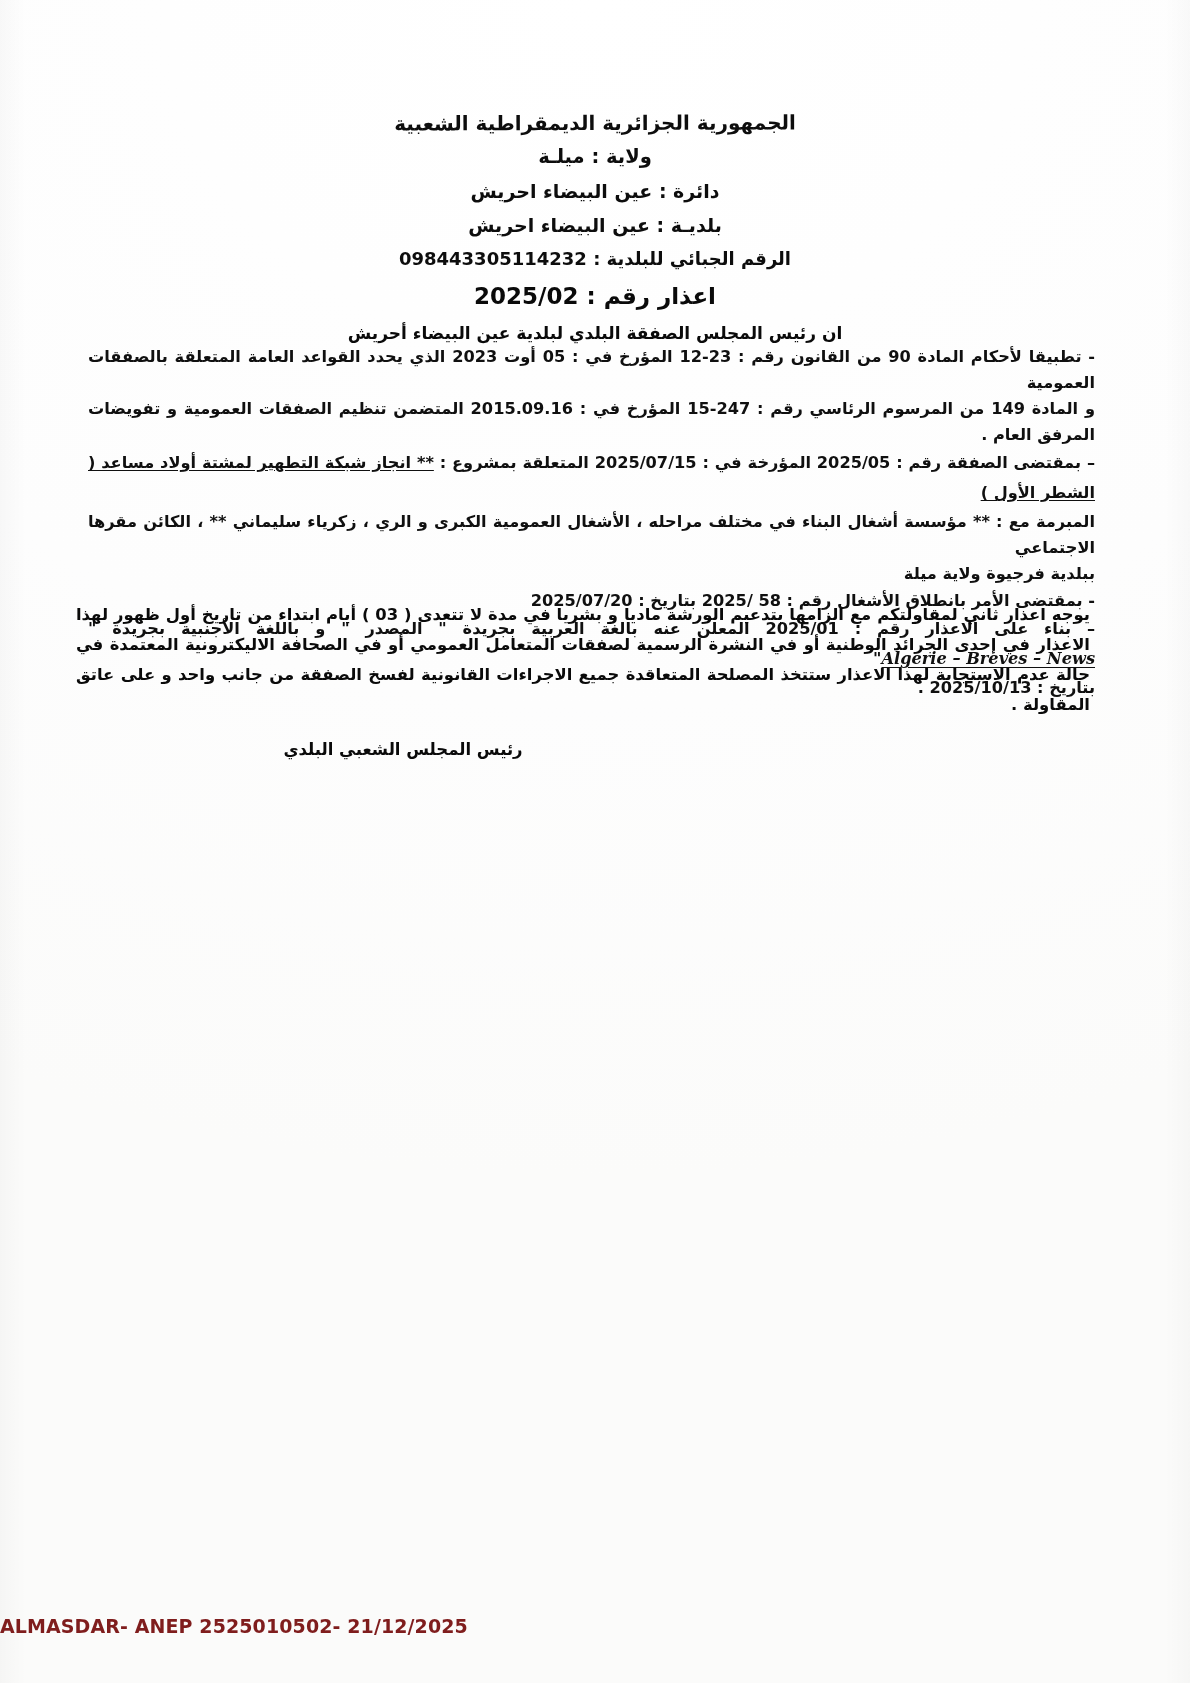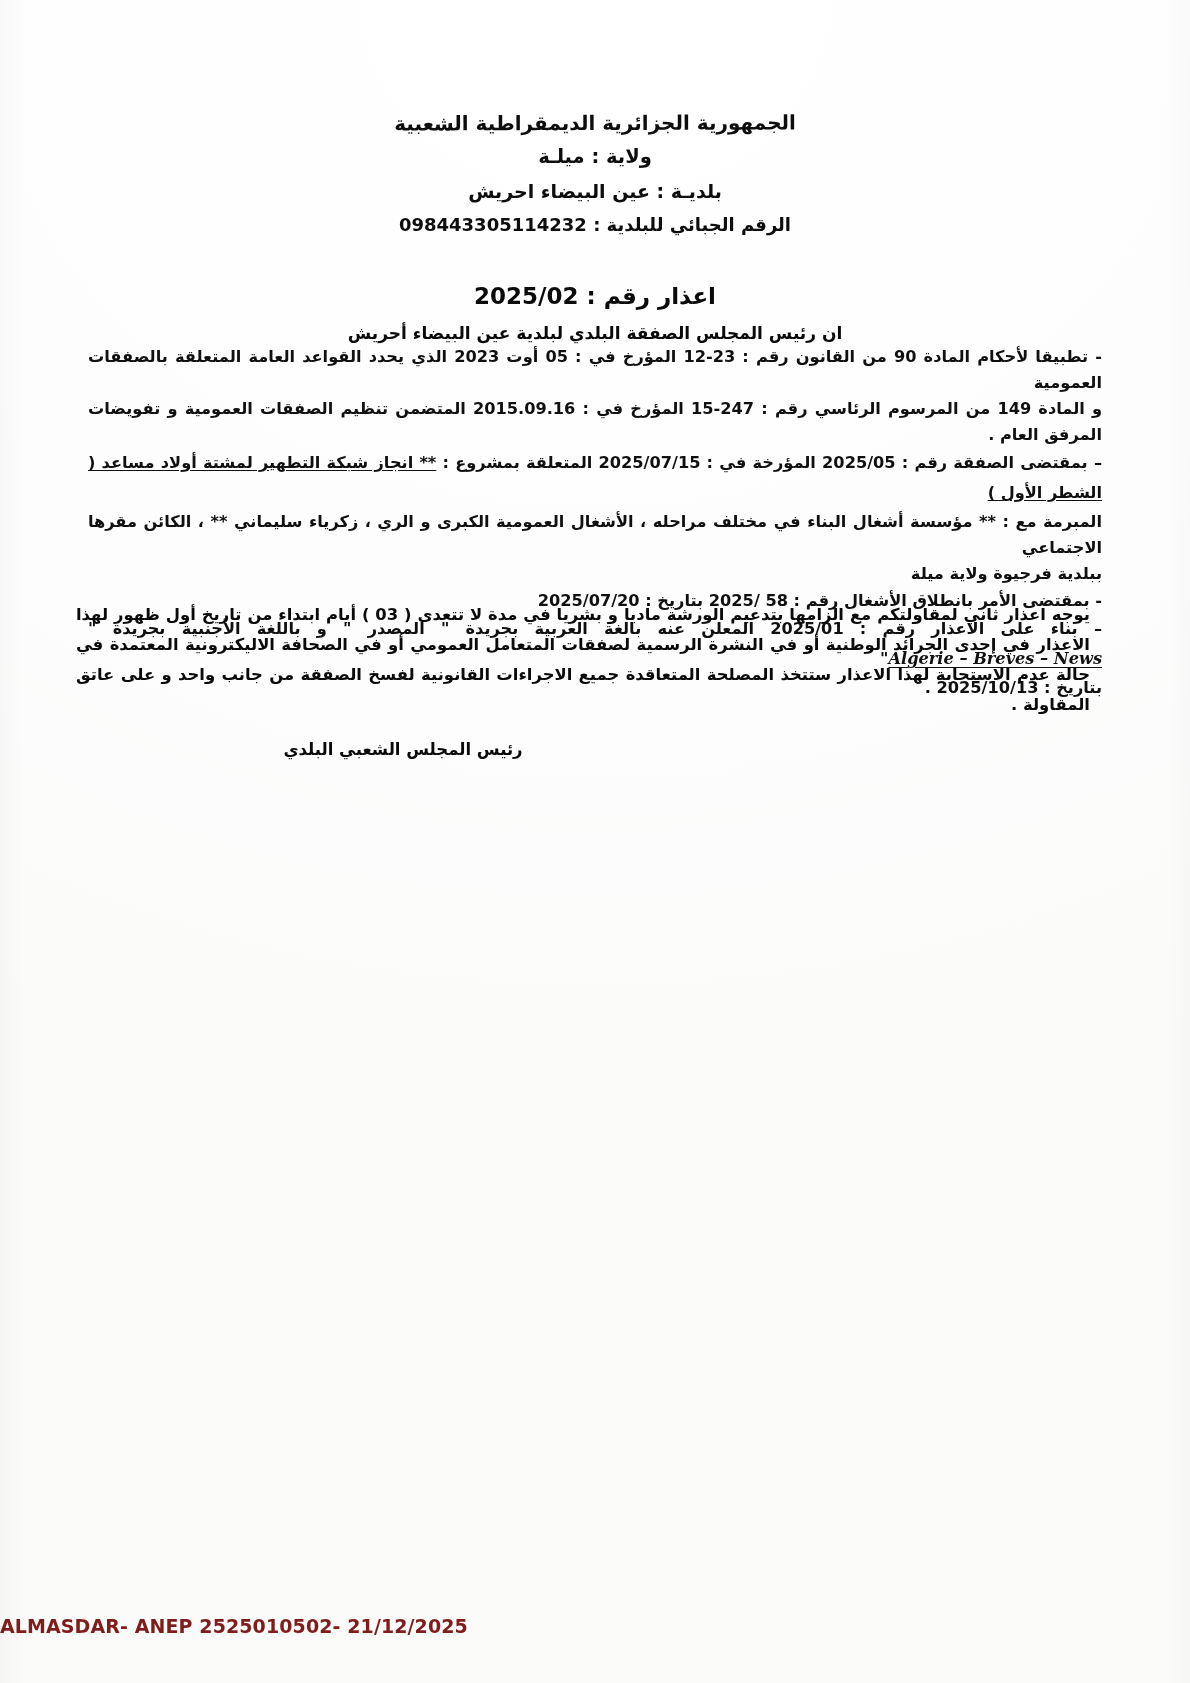--- a/index.html
+++ b/index.html
@@ -95,21 +95,21 @@
     top: 344px;
     left: 88px;
     width: 1014px;
     text-align: justify;
     text-align-last: right;
   }
   .p {
     font-size: 16.2px;
     font-weight: 700;
     line-height: 25.5px;
-    margin: 0 0 1px 0;
+    margin: 0 7px 1px 0;
     color: #101010;
   }
   .p.tight { line-height: 30px; }
   .u { text-decoration: underline; text-underline-offset: 2px; }
   .lat {
     direction: ltr;
     unicode-bidi: isolate;
     display: inline-block;
     font-family: "DejaVu Serif", "Liberation Serif", serif;
     font-style: italic;
@@ -162,20 +162,21 @@
 
 <div class="scan-page"></div>
 <div class="scan-edge-left"></div>
 <div class="scan-edge-right"></div>
 
 <div class="doc">
 
   <div class="header">
     <div class="header-line l1 skew-a">الجمهورية الجزائرية الديمقراطية الشعبية</div>
     <div class="header-line l2">ولاية : ميلـة</div>
+    <div class="header-line l3">دائرة : عين البيضاء احريش</div>
     <div class="header-line l4">بلديـة : عين البيضاء احريش</div>
     <div class="header-line l5">
       <span>الرقم الجبائي للبلدية :</span>
       <span class="num">098443305114232</span>
     </div>
   </div>
 
   <div class="notice-number">اعذار رقم : 2025/02</div>
 
   <div class="subject">ان رئيس المجلس الصفقة البلدي لبلدية عين البيضاء أحريش</div>

